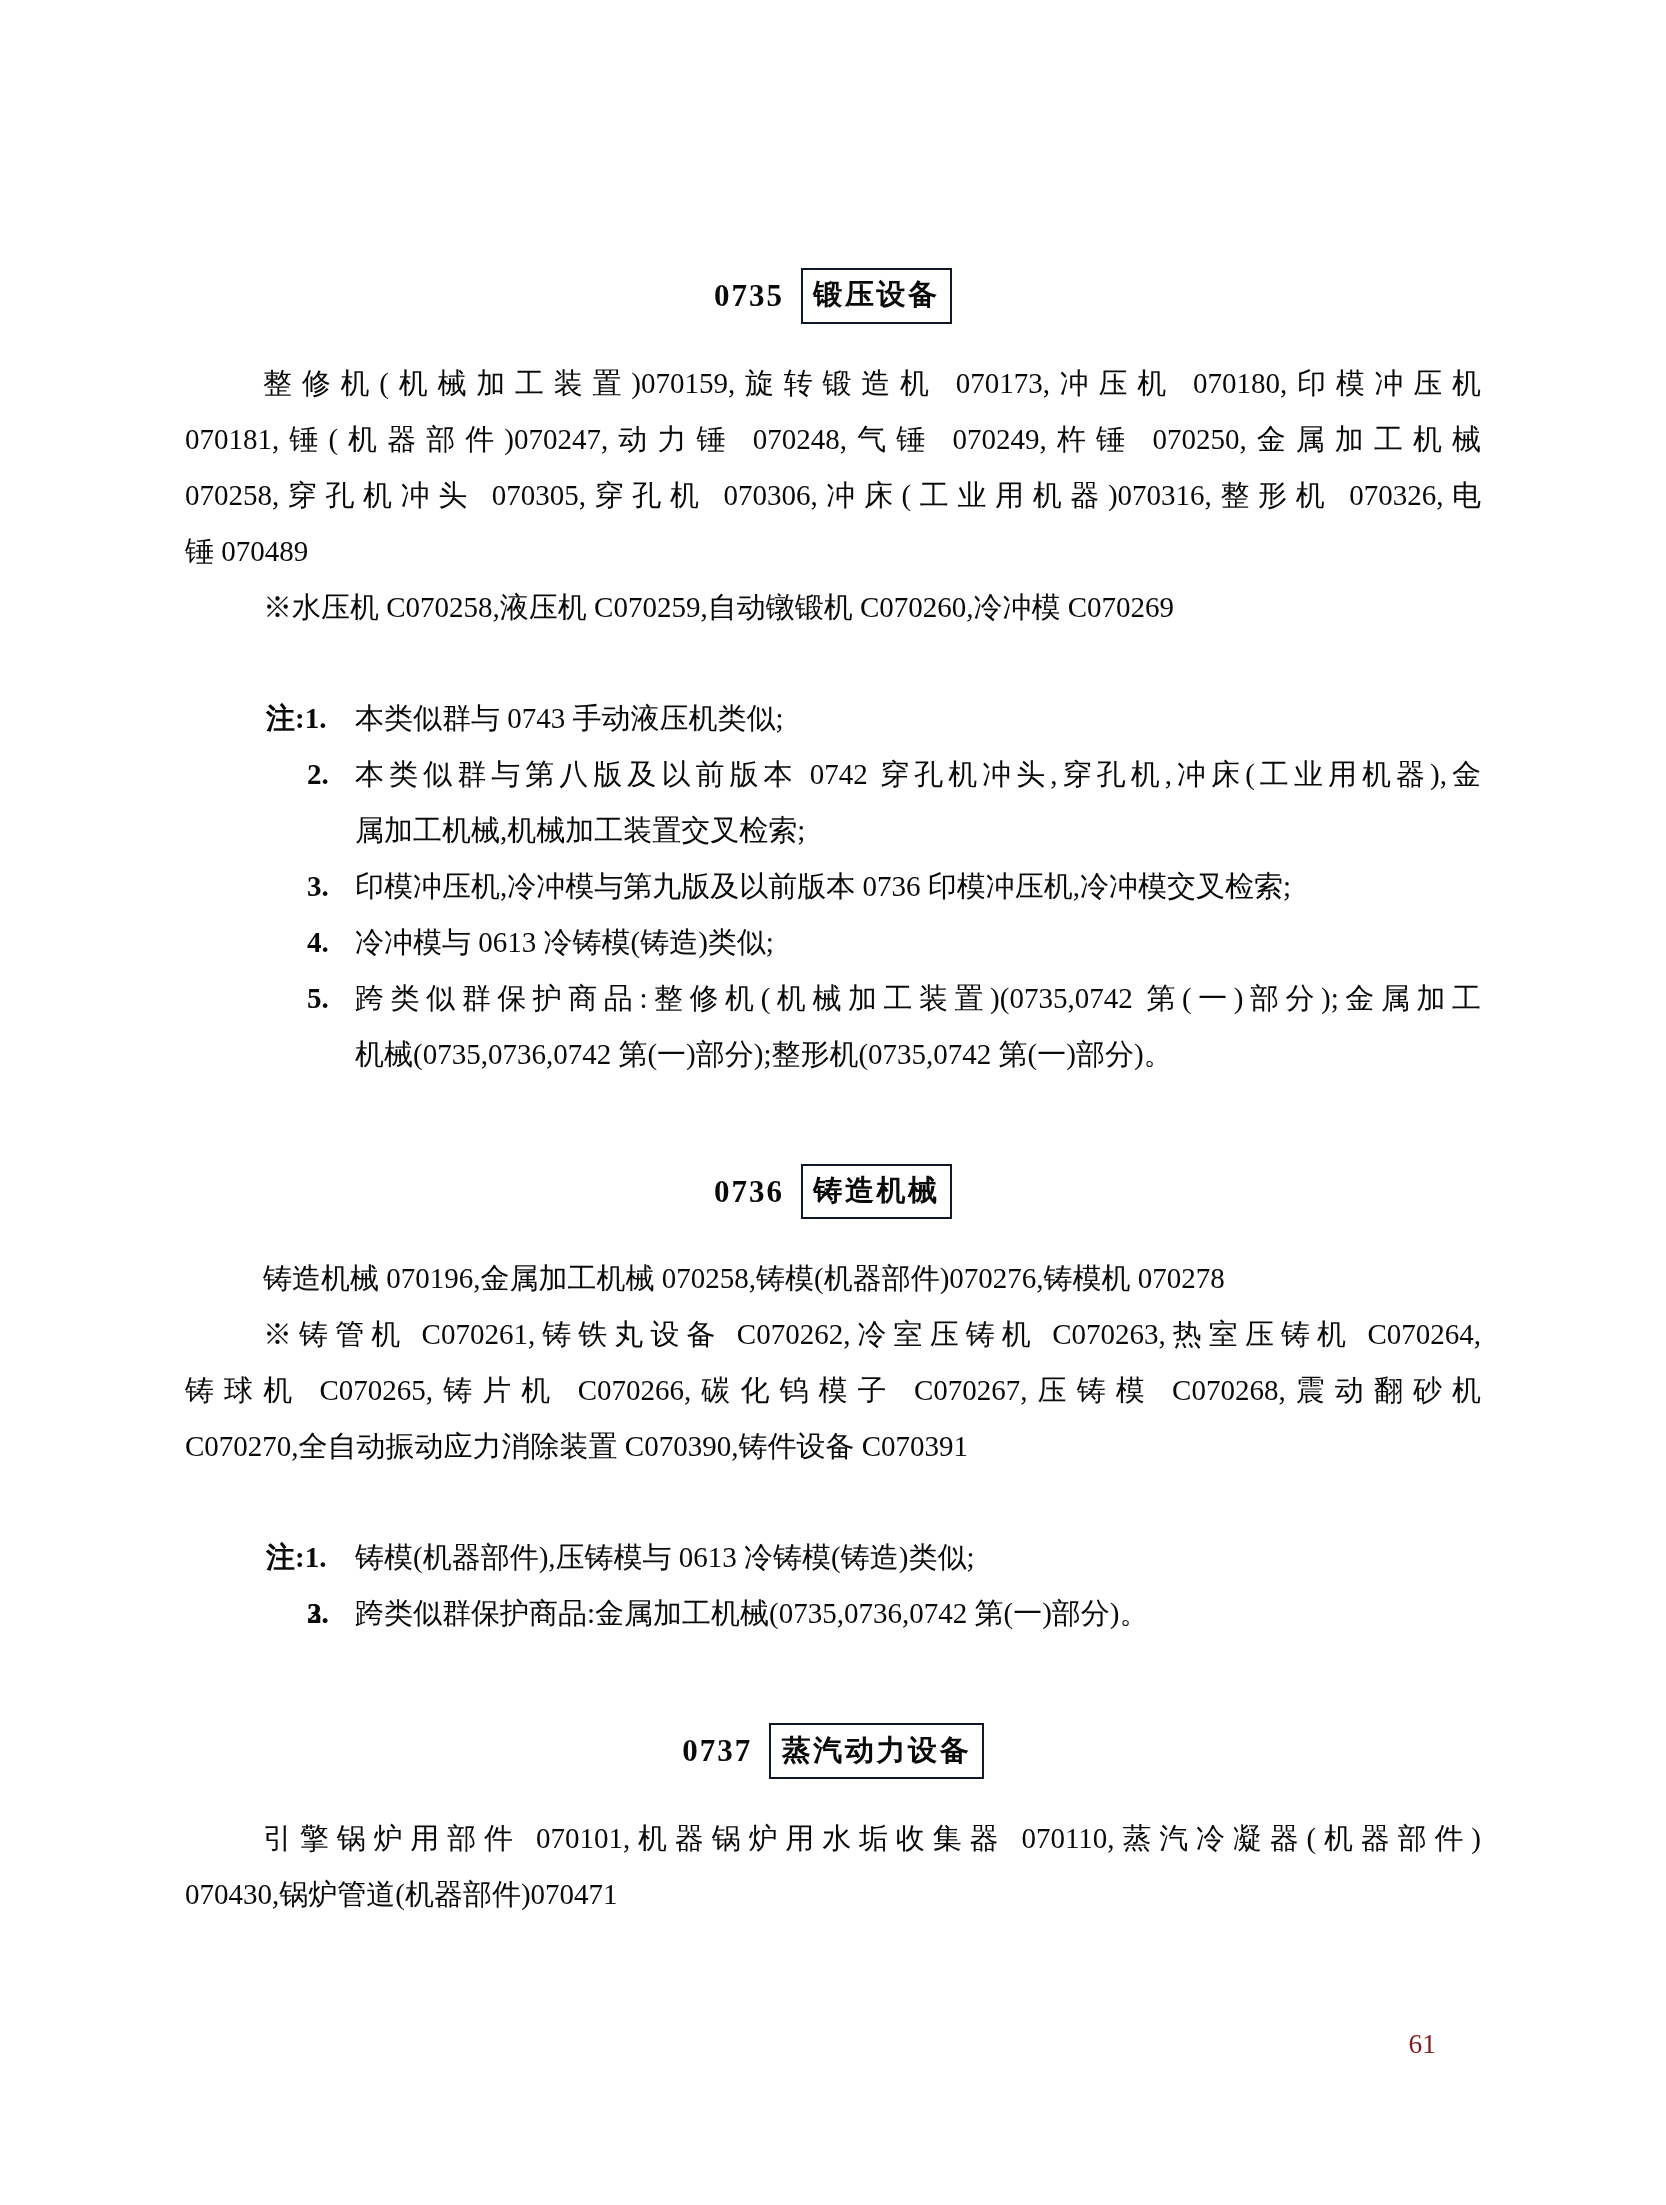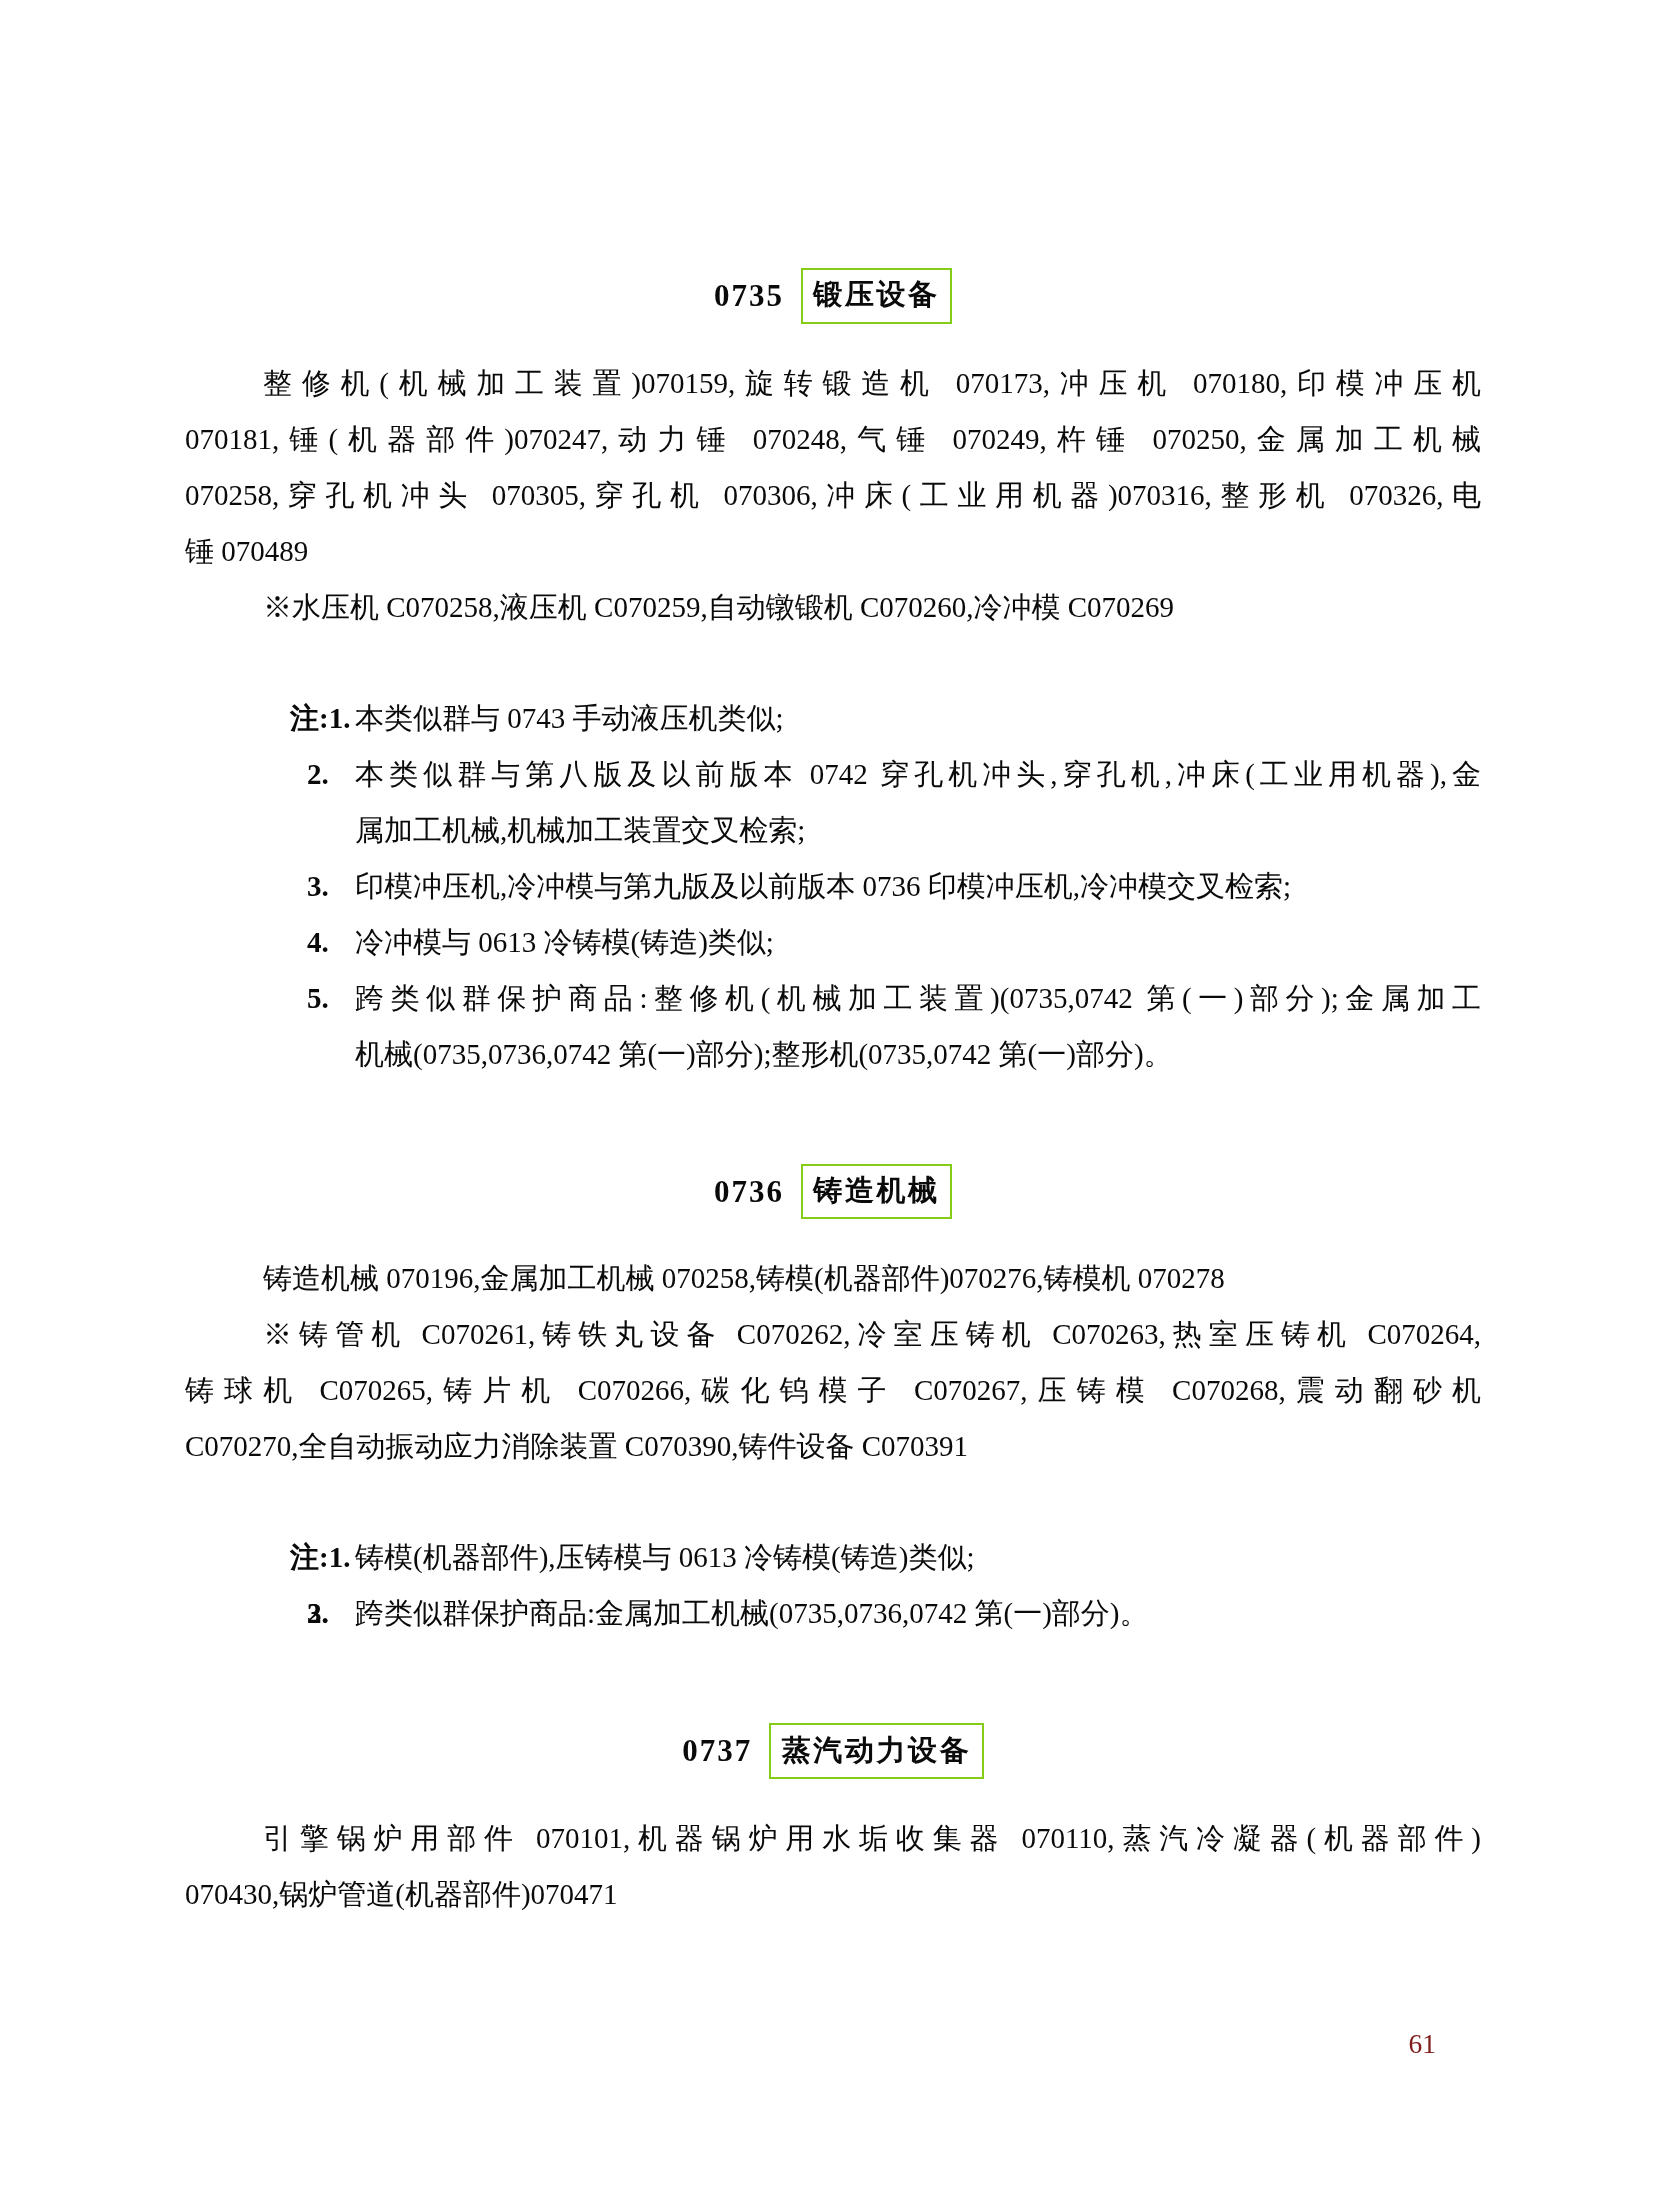--- a/index.html
+++ b/index.html
@@ -20,35 +20,35 @@
   .section:first-child { margin-top:0; }
 
   .heading {
     display:flex; align-items:center; justify-content:center;
     gap:17px; margin:0 0 31px 0;
   }
   .heading .code {
     font-weight:bold; font-size:31px; letter-spacing:2px;
   }
   .heading .box {
-    border:2px solid #84cc16;
+    border:2px solid #0f172a;
     padding:5.2px 10.4px 6.5px 10.4px;
     font-weight:bold; font-size:29px; letter-spacing:2.6px;
   }
 
   .para { font-size:29px; line-height:56px; }
   .line { text-align:justify; text-align-last:justify; }
   .line.last { text-align-last:left; }
   .line.indent { text-indent:78px; }
   .line b { font-weight:normal; }
 
   .notes { margin-top:55px; }
   .note-item { position:relative; padding-left:170px; font-size:29px; line-height:56px; }
   .note-marker { position:absolute; left:122px; top:0; font-weight:bold; }
-  .note-item.first .note-marker { left:81px;margin-left:24px; }
+  .note-item.first .note-marker { left:81px; }
 
   .pagenum {
     position:absolute; top:2029px; right:230px;
     font-size:27.4px; color:#7f1d1d;
   }
 </style>
 </head>
 <body>
 
 <div class="page">

